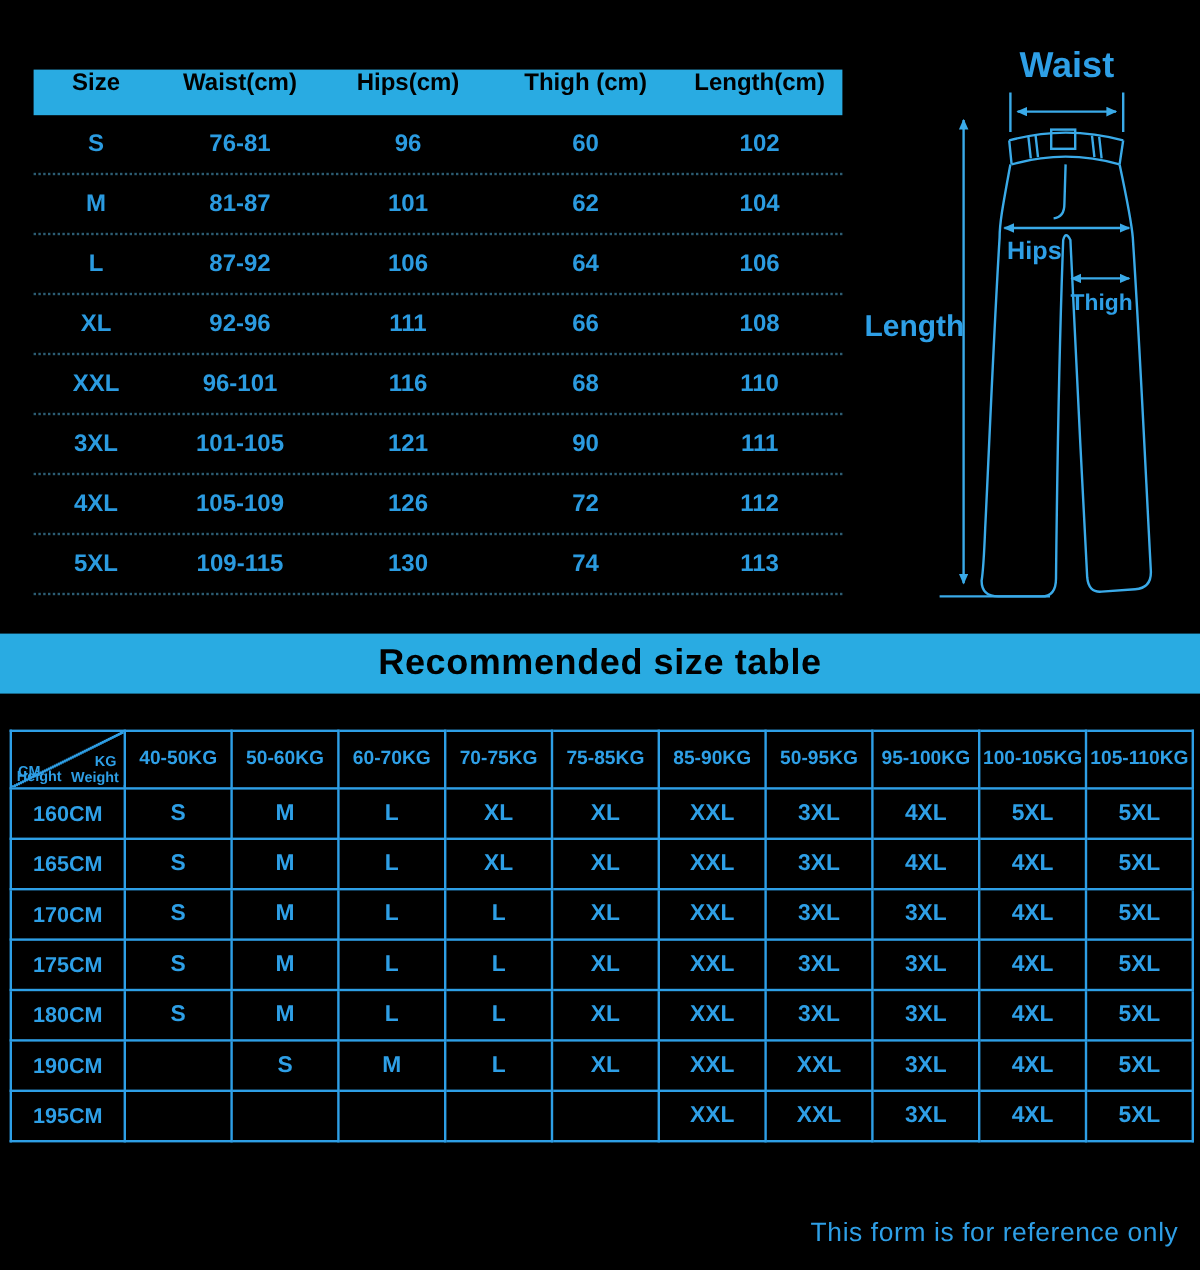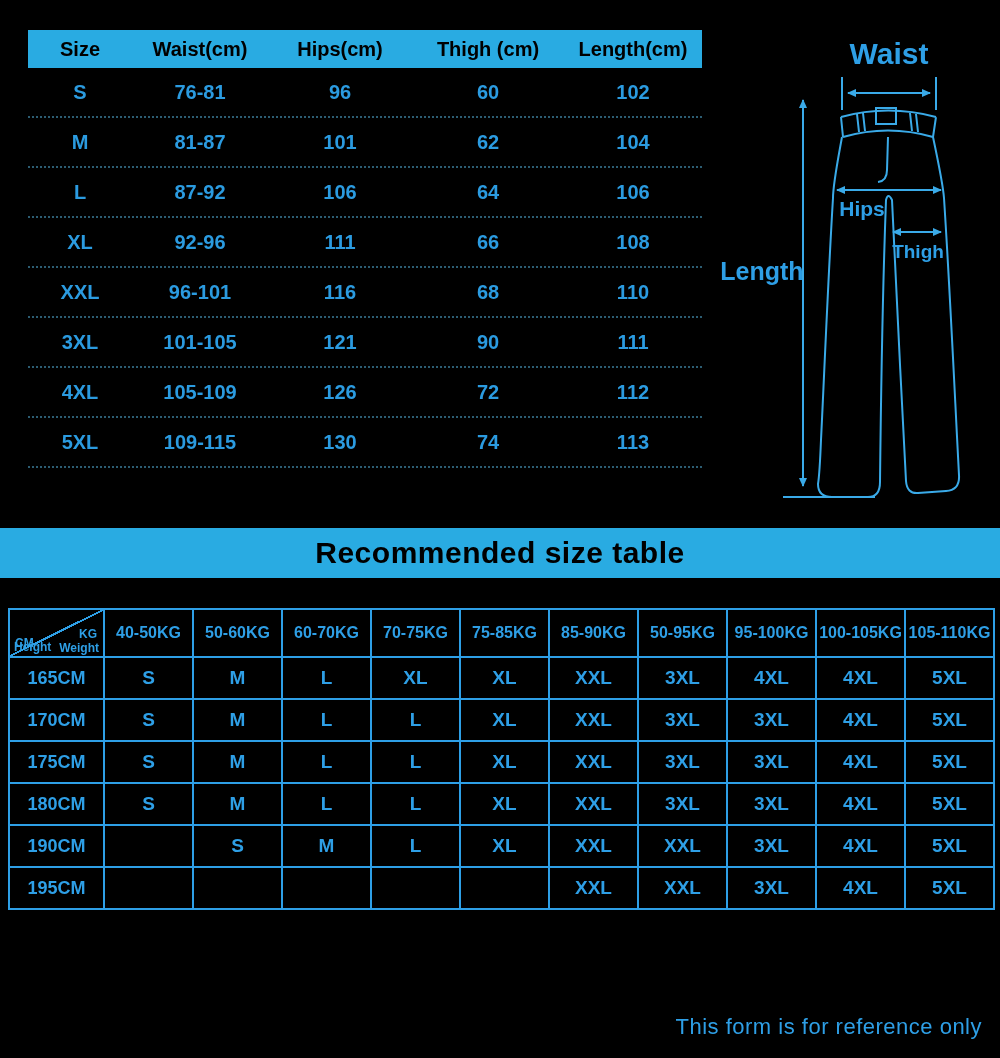--- a/index.html
+++ b/index.html
@@ -2,22 +2,22 @@
 <html><head>
 <meta charset="utf-8">
 <style>
   html,body{margin:0;padding:0;background:#000;}
   body{width:1000px;height:1058px;position:relative;overflow:hidden;
        font-family:"Liberation Sans",sans-serif;}
   
   .size-table{position:absolute;left:28px;top:30px;width:674px;}
   .srow{display:flex;height:48px;align-items:center;
         border-bottom:2px dotted rgba(80,170,210,.55);}
-  .shead{display:flex;height:38px;align-items:center;background:#29ABE2;
-         border-bottom:none;}
+  .shead{display:flex;height:38px;align-items:flex-start;background:#29ABE2;
+         border-bottom:none;margin-top:28px;}
   .scell{text-align:center;font-weight:bold;font-size:20px;color:#2B9BE0;}
   .shead .scell{color:#000;}
   .c0{width:104px;} .c1{width:136px;} .c2{width:144px;} .c3{width:152px;} .c4{width:138px;}
   
   .diagram{position:absolute;left:700px;top:20px;width:300px;height:508px;}
   
   .banner{position:absolute;left:0;top:528px;width:1000px;height:50px;
           background:#29ABE2;display:flex;align-items:center;justify-content:center;font-weight:bold;}
   .banner span{color:#000;font-size:30px;letter-spacing:.5px;}
   
@@ -171,20 +171,33 @@
           <td class="wh">75-85KG</td>
           <td class="wh">85-90KG</td>
           <td class="wh">50-95KG</td>
           <td class="wh">95-100KG</td>
           <td class="wh">100-105KG</td>
           <td class="wh">105-110KG</td>
         </tr>
     </thead>
     <tbody>
         <tr>
+          <td class="hh">160CM</td>
+          <td class="sz">S</td>
+          <td class="sz">M</td>
+          <td class="sz">L</td>
+          <td class="sz">XL</td>
+          <td class="sz">XL</td>
+          <td class="sz">XXL</td>
+          <td class="sz">3XL</td>
+          <td class="sz">4XL</td>
+          <td class="sz">5XL</td>
+          <td class="sz">5XL</td>
+        </tr>
+        <tr>
           <td class="hh">165CM</td>
           <td class="sz">S</td>
           <td class="sz">M</td>
           <td class="sz">L</td>
           <td class="sz">XL</td>
           <td class="sz">XL</td>
           <td class="sz">XXL</td>
           <td class="sz">3XL</td>
           <td class="sz">4XL</td>
           <td class="sz">4XL</td>

